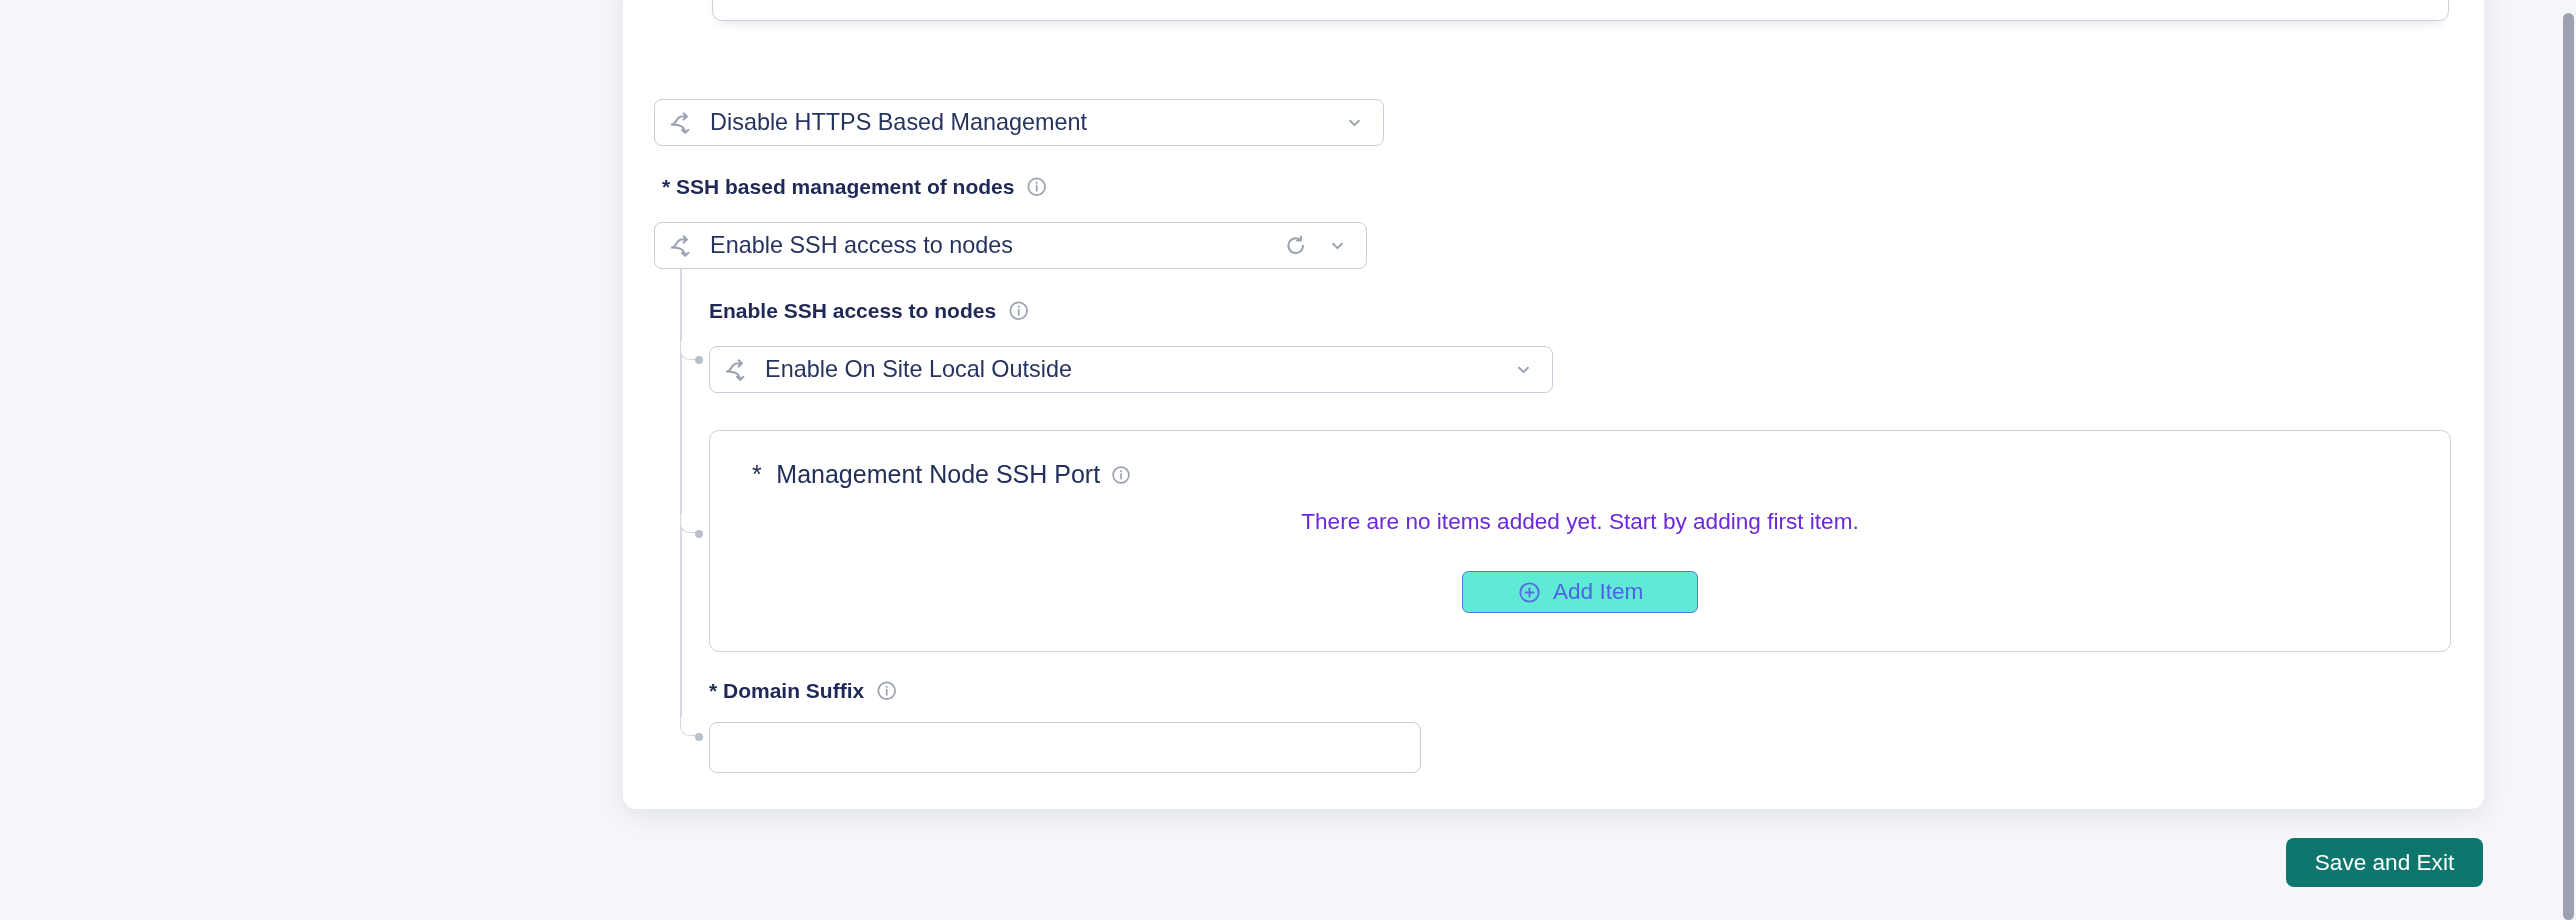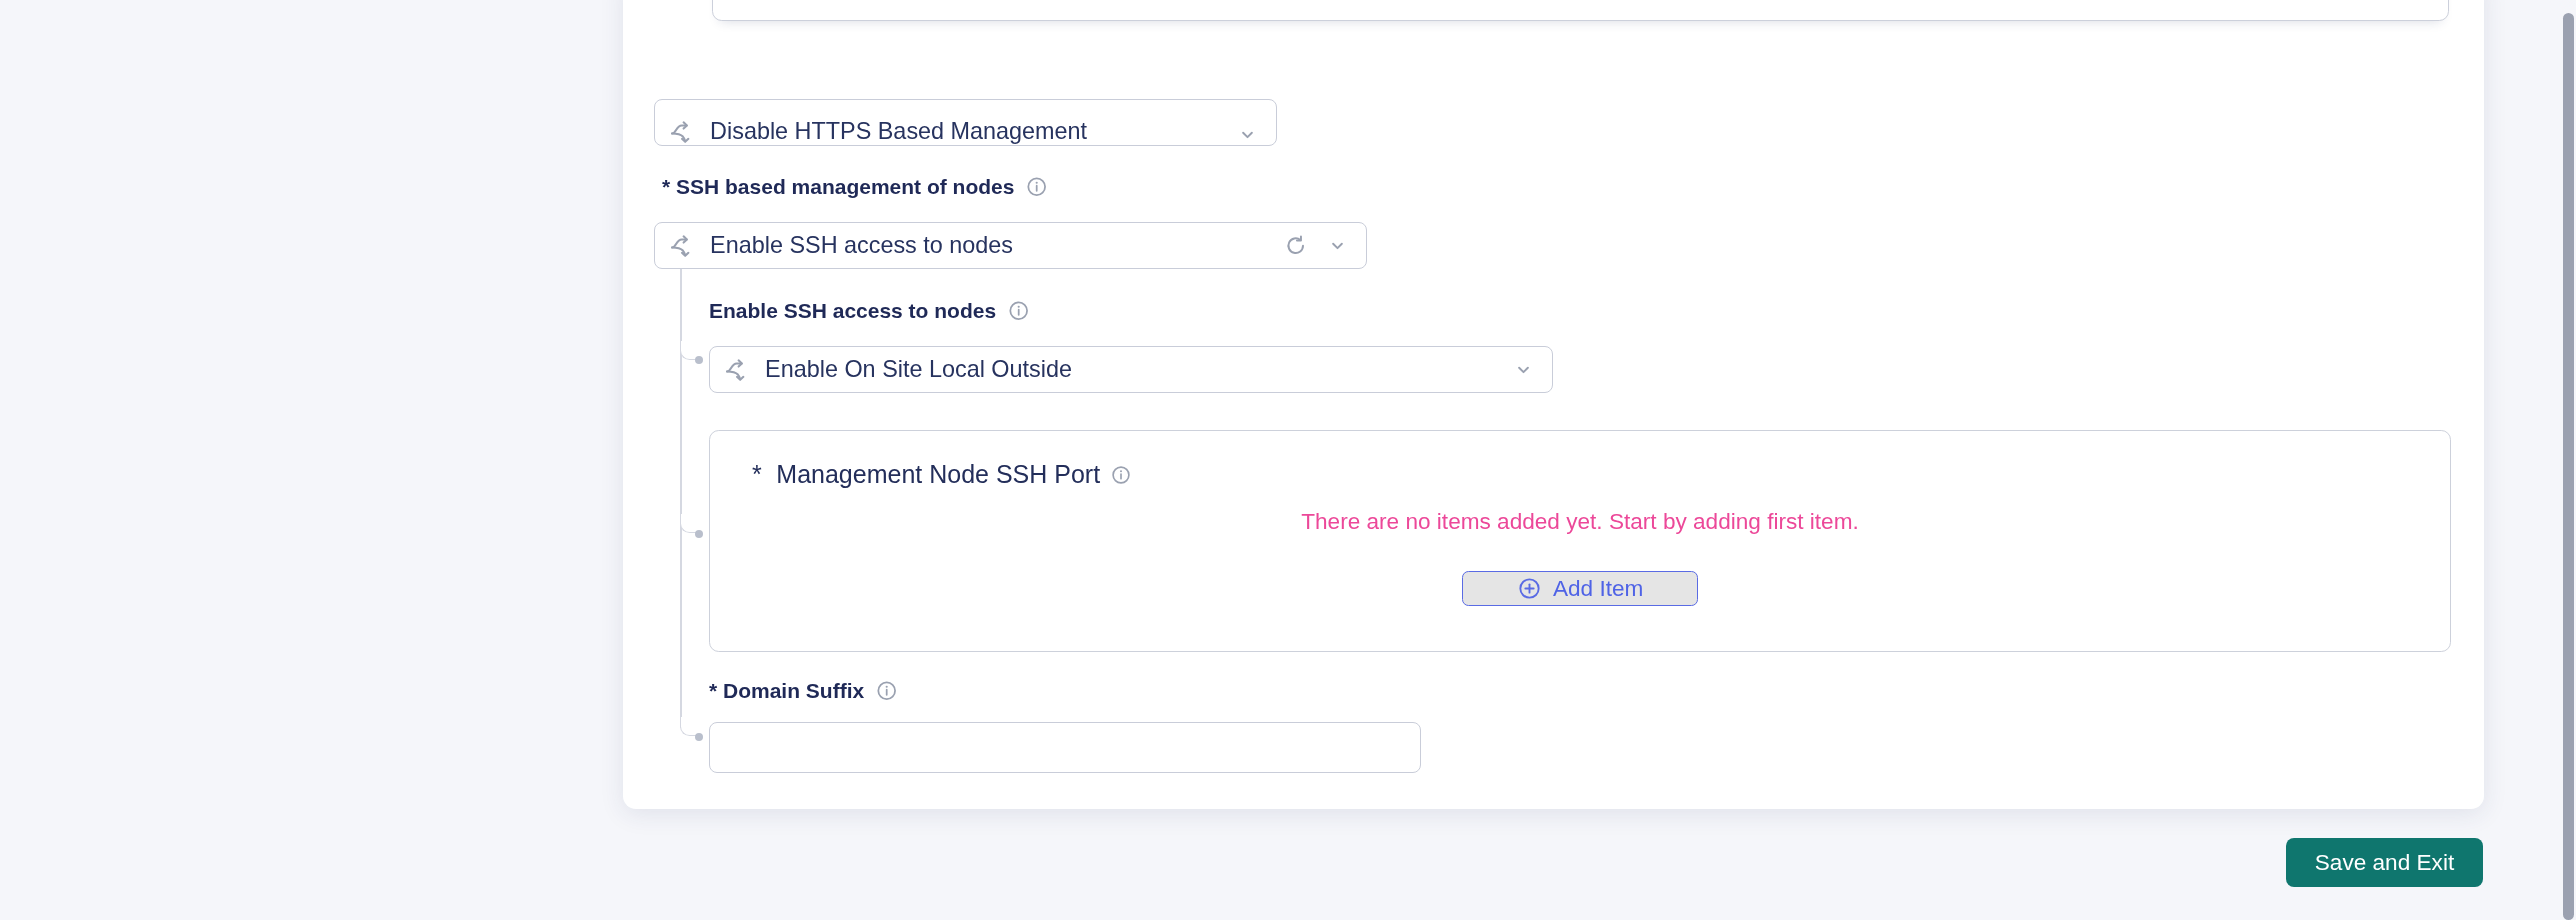--- a/index.html
+++ b/index.html
@@ -120,28 +120,28 @@
     font-weight: 500;
     color: #232e5a;
   }
   .items-card-title .req-star { margin-right: 4.9px; font-weight: 400; }
   .empty-message {
     position: absolute;
     left: 0; top: 78px;
     width: 100%;
     text-align: center;
     font-size: 22.6px;
-    color: #ec4899;
+    color: #6d28d9;
   }
   .add-item-btn {
     position: absolute;
     left: 50%; top: 140px;
     transform: translateX(-50%);
-    width: 236px; height: 35px;
-    background: #e5e5e5;
+    width: 236px; height: 42px;
+    background: #5eead4;
     border: 1.6px solid #5a6be4;
     border-radius: 6.5px;
     display: flex;
     align-items: center;
     justify-content: center;
     gap: 11.3px;
     font-size: 22.6px;
     color: #4f63e6;
     cursor: pointer;
   }
@@ -197,21 +197,21 @@
 </style>
 </head>
 <body>
 
 <div id="app">
 
   <div class="content-panel">
 
     <input class="top-partial-input" type="text" value="" style="">
 
-    <div class="dropdown" style="left:31px; top:123px; width:623px;align-items:flex-end;">
+    <div class="dropdown" style="left:31px; top:123px; width:730px;">
       <span class="icon">
         <svg width="27.5" height="27.5" viewBox="0 0 24 24" fill="none" stroke="#9aa1b0" stroke-width="1.8" stroke-linecap="round" stroke-linejoin="round">
             <path d="M3.5 13.5 C7.5 13.5 7 6.5 12 6.5 H16.2"></path>
             <path d="M13.6 3.8 L16.5 6.5 L13.6 9.2"></path>
             <path d="M3.5 13.5 C8 13.5 11 14 13 16.2 C14.2 17.6 14.8 18.8 15 20"></path>
             <path d="M12.2 18.2 L15 20.8 L17.8 18.2"></path>
           </svg>
       </span>
       <span class="dd-text">Disable HTTPS Based Management</span>
       <span class="dd-right">

